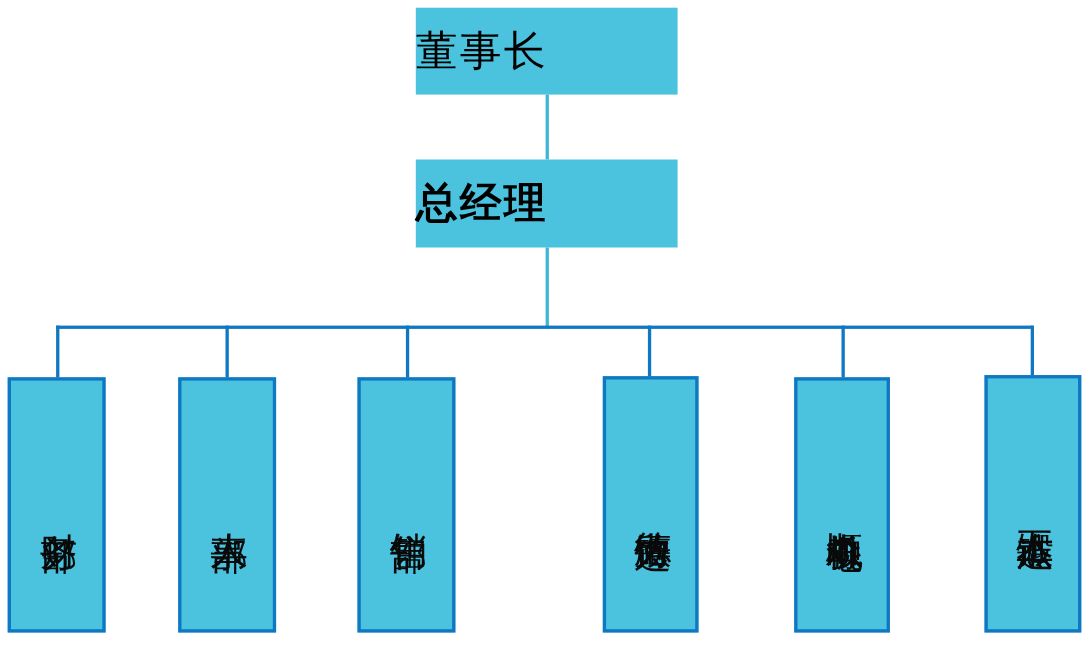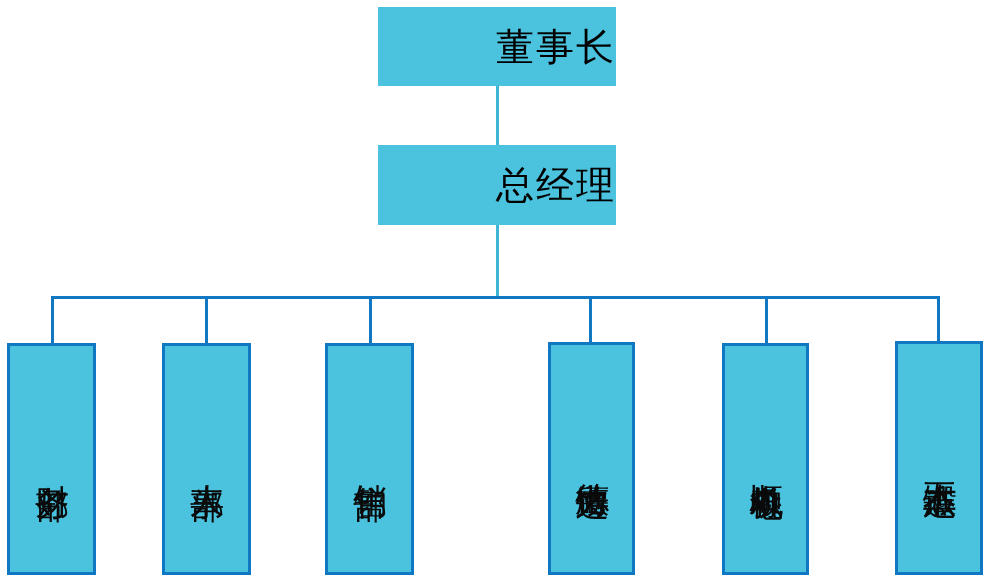--- a/index.html
+++ b/index.html
@@ -17,21 +17,21 @@
     background: #ffffff;
     overflow: hidden;
   }
 
   
   .exec-box {
     position: absolute;
     background: #4BC3DE;
     display: flex;
     align-items: center;
-    justify-content: flex-end;
+    justify-content: flex-start;
     box-sizing: border-box;
   }
   .exec-label {
     font-size: 38px;
     line-height: 1;
     color: #000000;
     letter-spacing: 2px;
     white-space: nowrap;
     font-family: "Liberation Serif", "DejaVu Serif", serif;
   }
@@ -76,21 +76,21 @@
 <body>
 
 <div id="org-chart">
 
   <div class="exec-box" style="left:378px; top:7px; width:238px; height:79px;">
     <span class="exec-label">董事长</span>
   </div>
 
   <div class="conn-v-light" style="left:496px; top:86px; width:3px; height:59px;"></div>
 
-  <div class="exec-box" style="left:378px; top:145px; width:238px; height:80px;">
+  <div class="exec-box" style="left:378px; top:145px; width:238px; height:80px;font-weight:bold;">
     <span class="exec-label">总经理</span>
   </div>
 
   <div class="conn-v-light" style="left:496px; top:225px; width:3px; height:73px;"></div>
 
   <div class="conn-h-dark" style="left:51px; top:296px; width:888px; height:3px;"></div>
 
   <div class="conn-v-dark" style="left:51px; top:296px; width:3px; height:48px;"></div>
   <div class="conn-v-dark" style="left:205px; top:296px; width:3px; height:48px;"></div>
   <div class="conn-v-dark" style="left:369px; top:296px; width:3px; height:48px;"></div>

